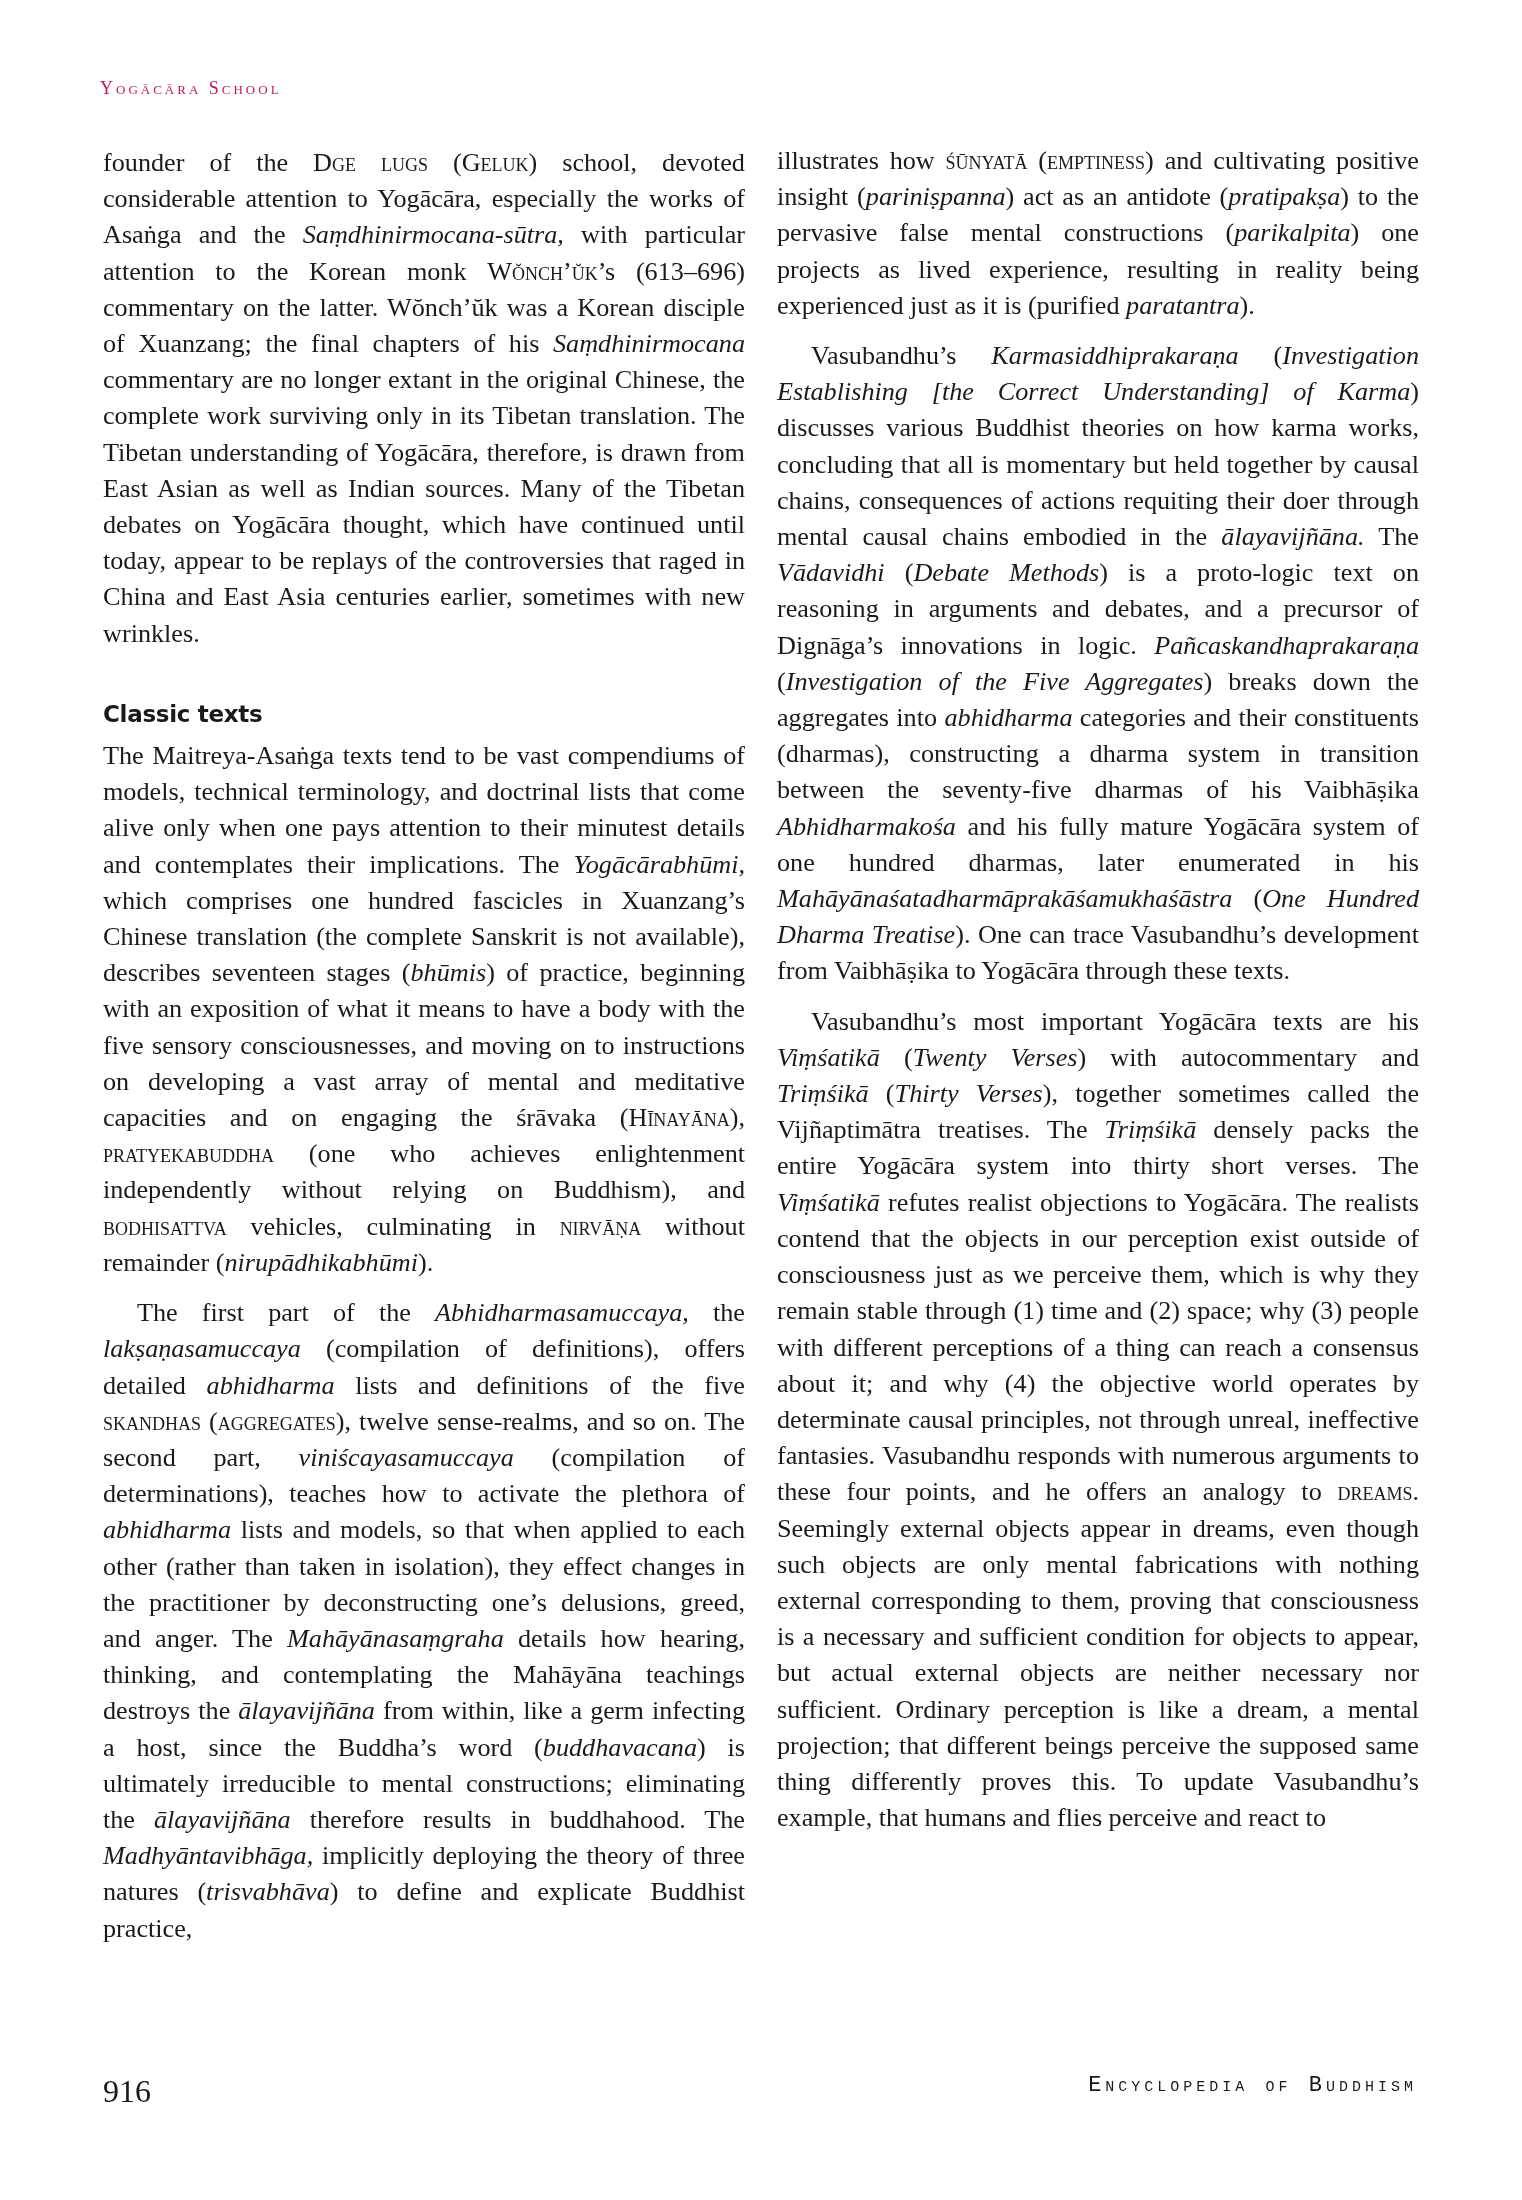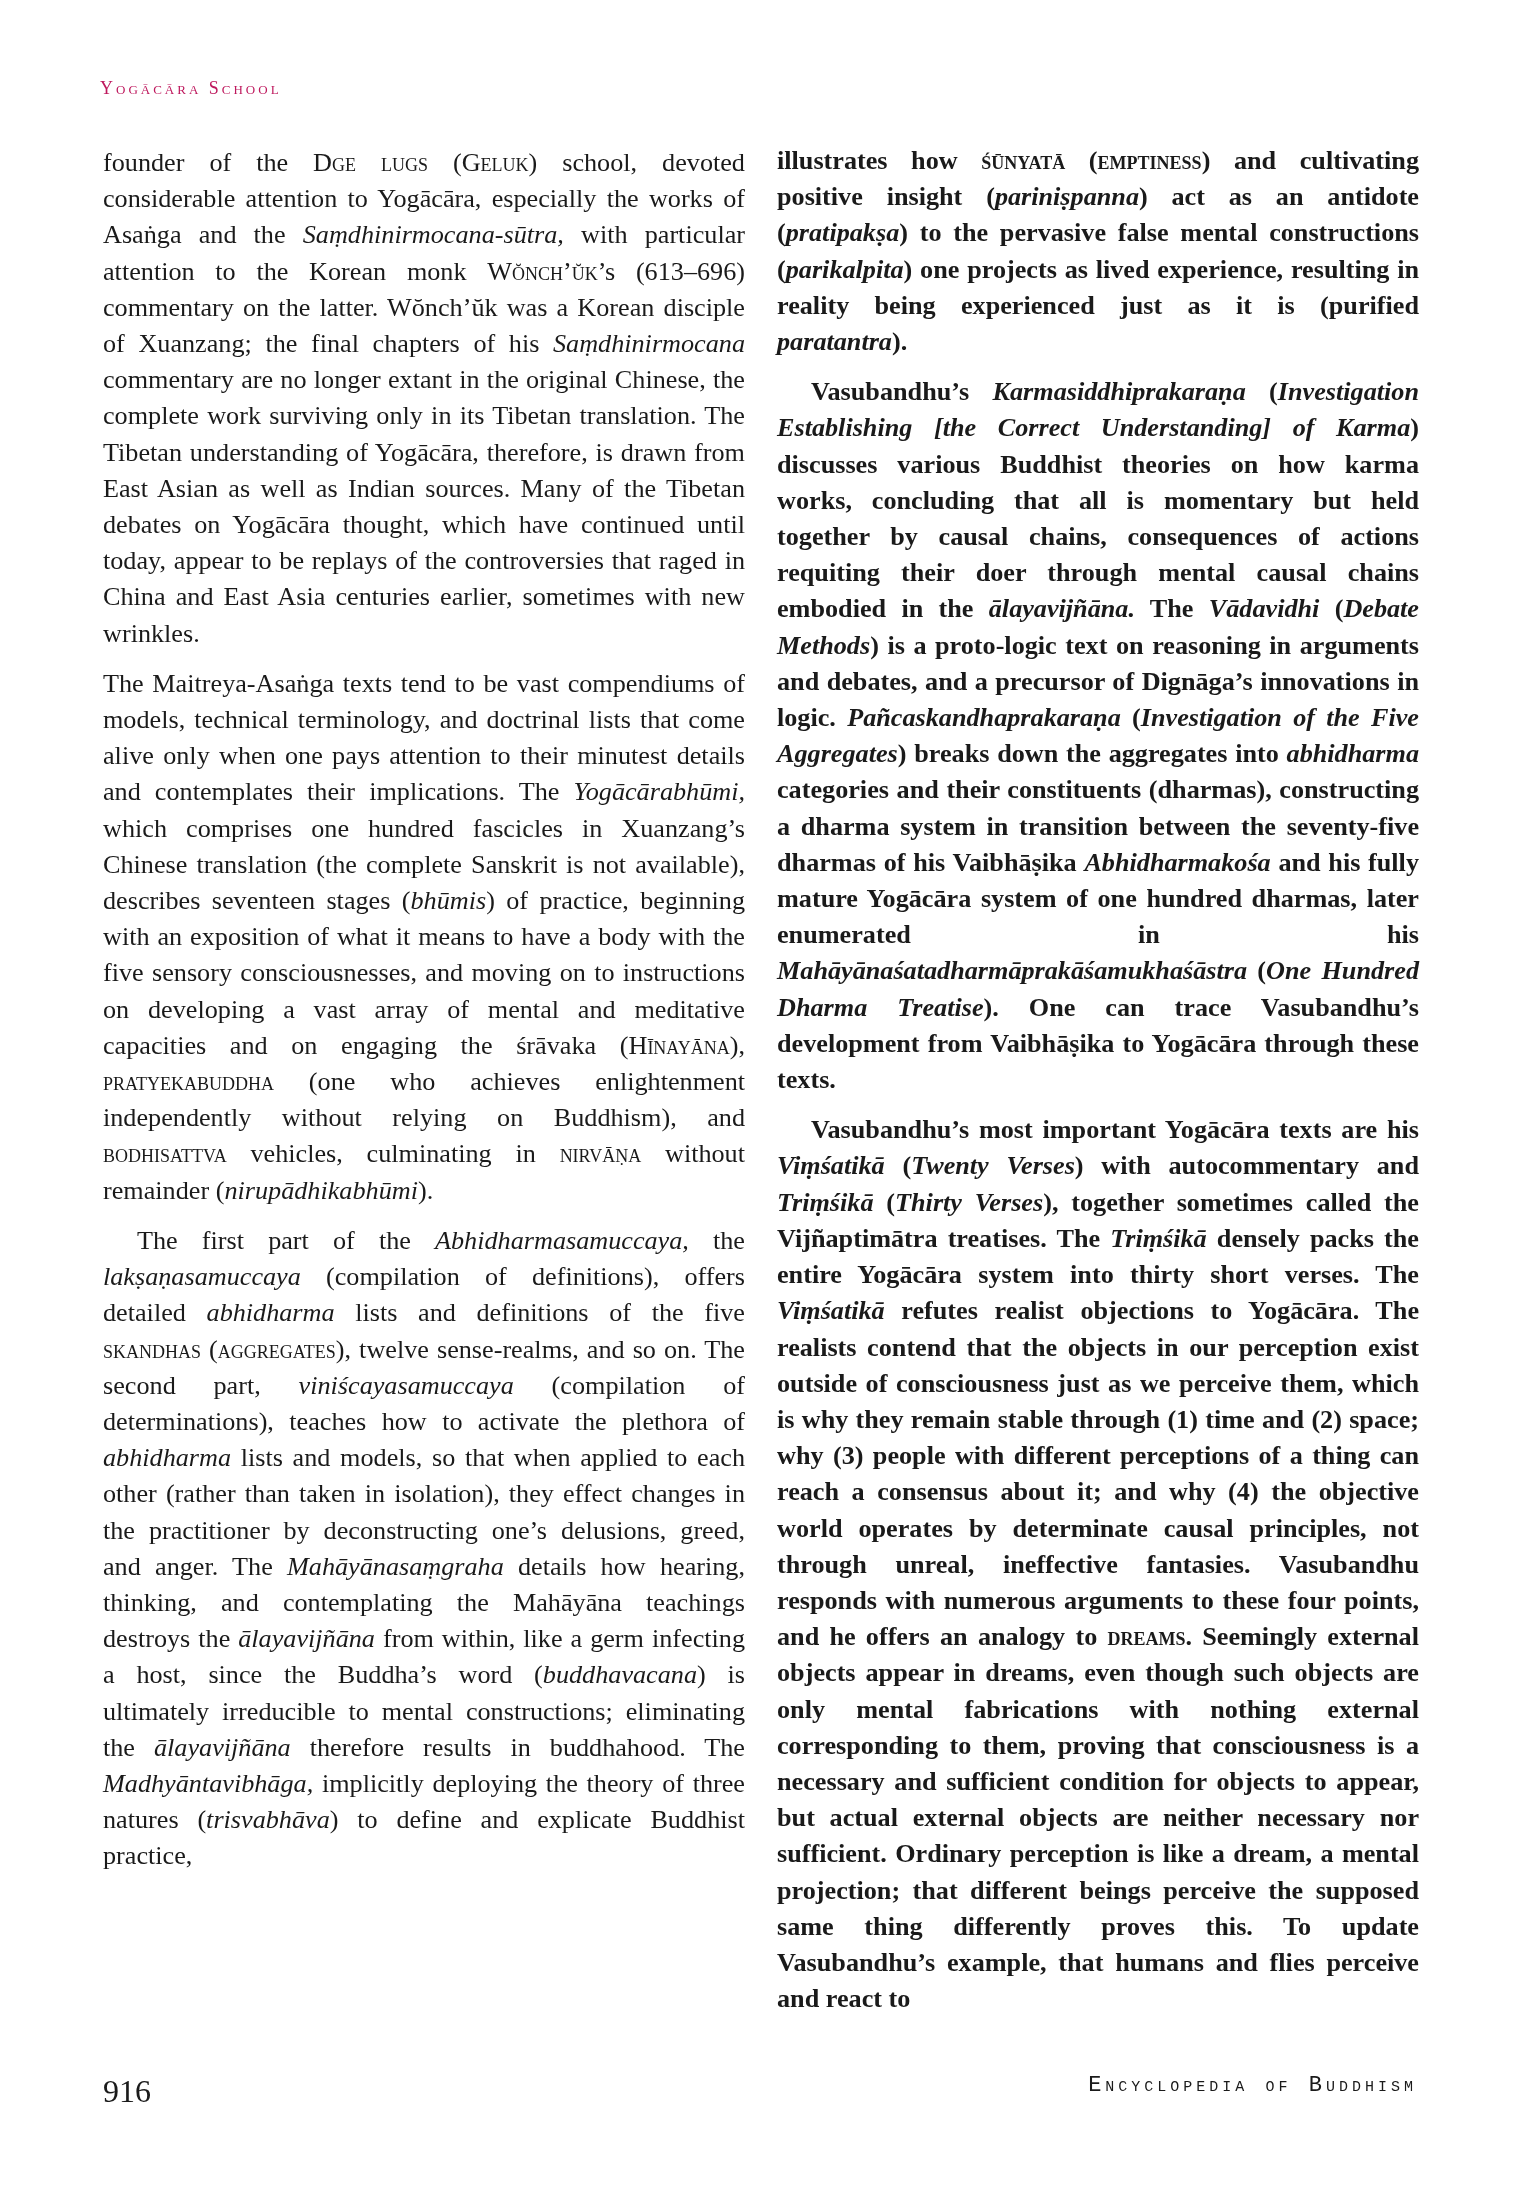--- a/index.html
+++ b/index.html
@@ -8,21 +8,21 @@
       position: absolute; left: 100px; top: 78px;
       font-family: "Liberation Serif", serif; font-size: 18px; letter-spacing: 3px;
       font-variant: small-caps; color: #be185d;
     }
     .col {
       position: absolute; top: 145px; width: 642px;
       font-family: "Liberation Serif", serif; font-size: 26.2px; line-height: 36.2px;
       text-align: justify; hyphens: manual;
     }
     .col-left { left: 103px; }
-    .col-right { left: 777px; top: 143px; font-weight: bold; }
+    .col-right { left: 777px; top: 143px; }
     .col p { margin: 0 0 14px 0; }
     .col p.indent { text-indent: 34px; }
     .col p.noind { text-indent: 0; }
     .sc { font-variant: small-caps; }
     .heading {
       font-family: "DejaVu Sans", sans-serif; font-weight: bold; font-size: 23px;
       margin: 44px 0 6px 0; letter-spacing: -0.3px;
     }
     .folio {
       position: absolute; left: 103px; top: 2073px;
@@ -34,20 +34,21 @@
       font-variant: small-caps;
     }
   </style>
 </head>
 <body>
 
 <div class="running-head">Yogācāra School</div>
 
 <div class="col col-left">
   <p class="noind">founder of the <span class="sc">Dge lugs</span> (<span class="sc">Geluk</span>) school, devoted considerable attention to Yogācāra, especially the works of Asaṅga and the <i>Saṃdhinirmocana-sūtra,</i> with particular attention to the Korean monk <span class="sc">Wŏnch’ŭk</span>’s (613–696) commentary on the latter. Wŏnch’ŭk was a Korean disciple of Xuanzang; the final chapters of his <i>Saṃdhinirmocana</i> commentary are no longer extant in the original Chinese, the complete work surviving only in its Tibetan translation. The Tibetan understanding of Yogācāra, therefore, is drawn from East Asian as well as Indian sources. Many of the Tibetan debates on Yogācāra thought, which have continued until today, appear to be replays of the controversies that raged in China and East Asia centuries earlier, sometimes with new wrinkles.</p>
+  <div class="heading">Classic texts</div>
   <p class="noind">The Maitreya-Asaṅga texts tend to be vast compendiums of models, technical terminology, and doctrinal lists that come alive only when one pays attention to their minutest details and contemplates their implications. The <i>Yogācārabhūmi,</i> which comprises one hundred fascicles in Xuanzang’s Chinese translation (the complete Sanskrit is not available), describes seventeen stages (<i>bhūmis</i>) of practice, beginning with an exposition of what it means to have a body with the five sensory consciousnesses, and moving on to instructions on developing a vast array of mental and meditative capacities and on engaging the śrāvaka (<span class="sc">Hīnayāna</span>), <span class="sc">pratyekabuddha</span> (one who achieves enlightenment independently without relying on Buddhism), and <span class="sc">bodhisattva</span> vehicles, culminating in <span class="sc">nirvāṇa</span> without remainder (<i>nirupādhikabhūmi</i>).</p>
   <p class="indent">The first part of the <i>Abhidharmasamuccaya,</i> the <i>lakṣaṇasamuccaya</i> (compilation of definitions), offers detailed <i>abhidharma</i> lists and definitions of the five <span class="sc">skandhas</span> (<span class="sc">aggregates</span>), twelve sense-realms, and so on. The second part, <i>viniścayasamuccaya</i> (compilation of determinations), teaches how to activate the plethora of <i>abhidharma</i> lists and models, so that when applied to each other (rather than taken in isolation), they effect changes in the practitioner by deconstructing one’s delusions, greed, and anger. The <i>Mahāyānasaṃgraha</i> details how hearing, thinking, and contemplating the Mahāyāna teachings destroys the <i>ālayavijñāna</i> from within, like a germ infecting a host, since the Buddha’s word (<i>buddhavacana</i>) is ultimately irreducible to mental constructions; eliminating the <i>ālayavijñāna</i> therefore results in buddhahood. The <i>Madhyāntavibhāga,</i> implicitly deploying the theory of three natures (<i>trisvabhāva</i>) to define and explicate Buddhist practice,</p>
 </div>
 
 <div class="col col-right">
   <p class="noind">illustrates how <span class="sc">śūnyatā</span> (<span class="sc">emptiness</span>) and cultivating positive insight (<i>pariniṣpanna</i>) act as an antidote (<i>pratipakṣa</i>) to the pervasive false mental constructions (<i>parikalpita</i>) one projects as lived experience, resulting in reality being experienced just as it is (purified <i>paratantra</i>).</p>
   <p class="indent">Vasubandhu’s <i>Karmasiddhiprakaraṇa</i> (<i>Investigation Establishing [the Correct Understanding] of Karma</i>) discusses various Buddhist theories on how karma works, concluding that all is momentary but held together by causal chains, consequences of actions requiting their doer through mental causal chains embodied in the <i>ālayavijñāna.</i> The <i>Vādavidhi</i> (<i>Debate Methods</i>) is a proto-logic text on reasoning in arguments and debates, and a precursor of Dignāga’s innovations in logic. <i>Pañcaskandhaprakaraṇa</i> (<i>Investigation of the Five Aggregates</i>) breaks down the aggregates into <i>abhidharma</i> categories and their constituents (dharmas), constructing a dharma system in transition between the seventy-five dharmas of his Vaibhāṣika <i>Abhidharmakośa</i> and his fully mature Yogācāra system of one hundred dharmas, later enumerated in his <i>Mahāyānaśatadharmāprakāśamukhaśāstra</i> (<i>One Hundred Dharma Treatise</i>). One can trace Vasubandhu’s development from Vaibhāṣika to Yogācāra through these texts.</p>
   <p class="indent">Vasubandhu’s most important Yogācāra texts are his <i>Viṃśatikā</i> (<i>Twenty Verses</i>) with autocommentary and <i>Triṃśikā</i> (<i>Thirty Verses</i>), together sometimes called the Vijñaptimātra treatises. The <i>Triṃśikā</i> densely packs the entire Yogācāra system into thirty short verses. The <i>Viṃśatikā</i> refutes realist objections to Yogācāra. The realists contend that the objects in our perception exist outside of consciousness just as we perceive them, which is why they remain stable through (1) time and (2) space; why (3) people with different perceptions of a thing can reach a consensus about it; and why (4) the objective world operates by determinate causal principles, not through unreal, ineffective fantasies. Vasubandhu responds with numerous arguments to these four points, and he offers an analogy to <span class="sc">dreams</span>. Seemingly external objects appear in dreams, even though such objects are only mental fabrications with nothing external corresponding to them, proving that consciousness is a necessary and sufficient condition for objects to appear, but actual external objects are neither necessary nor sufficient. Ordinary perception is like a dream, a mental projection; that different beings perceive the supposed same thing differently proves this. To update Vasubandhu’s example, that humans and flies perceive and react to</p>
 </div>
 

